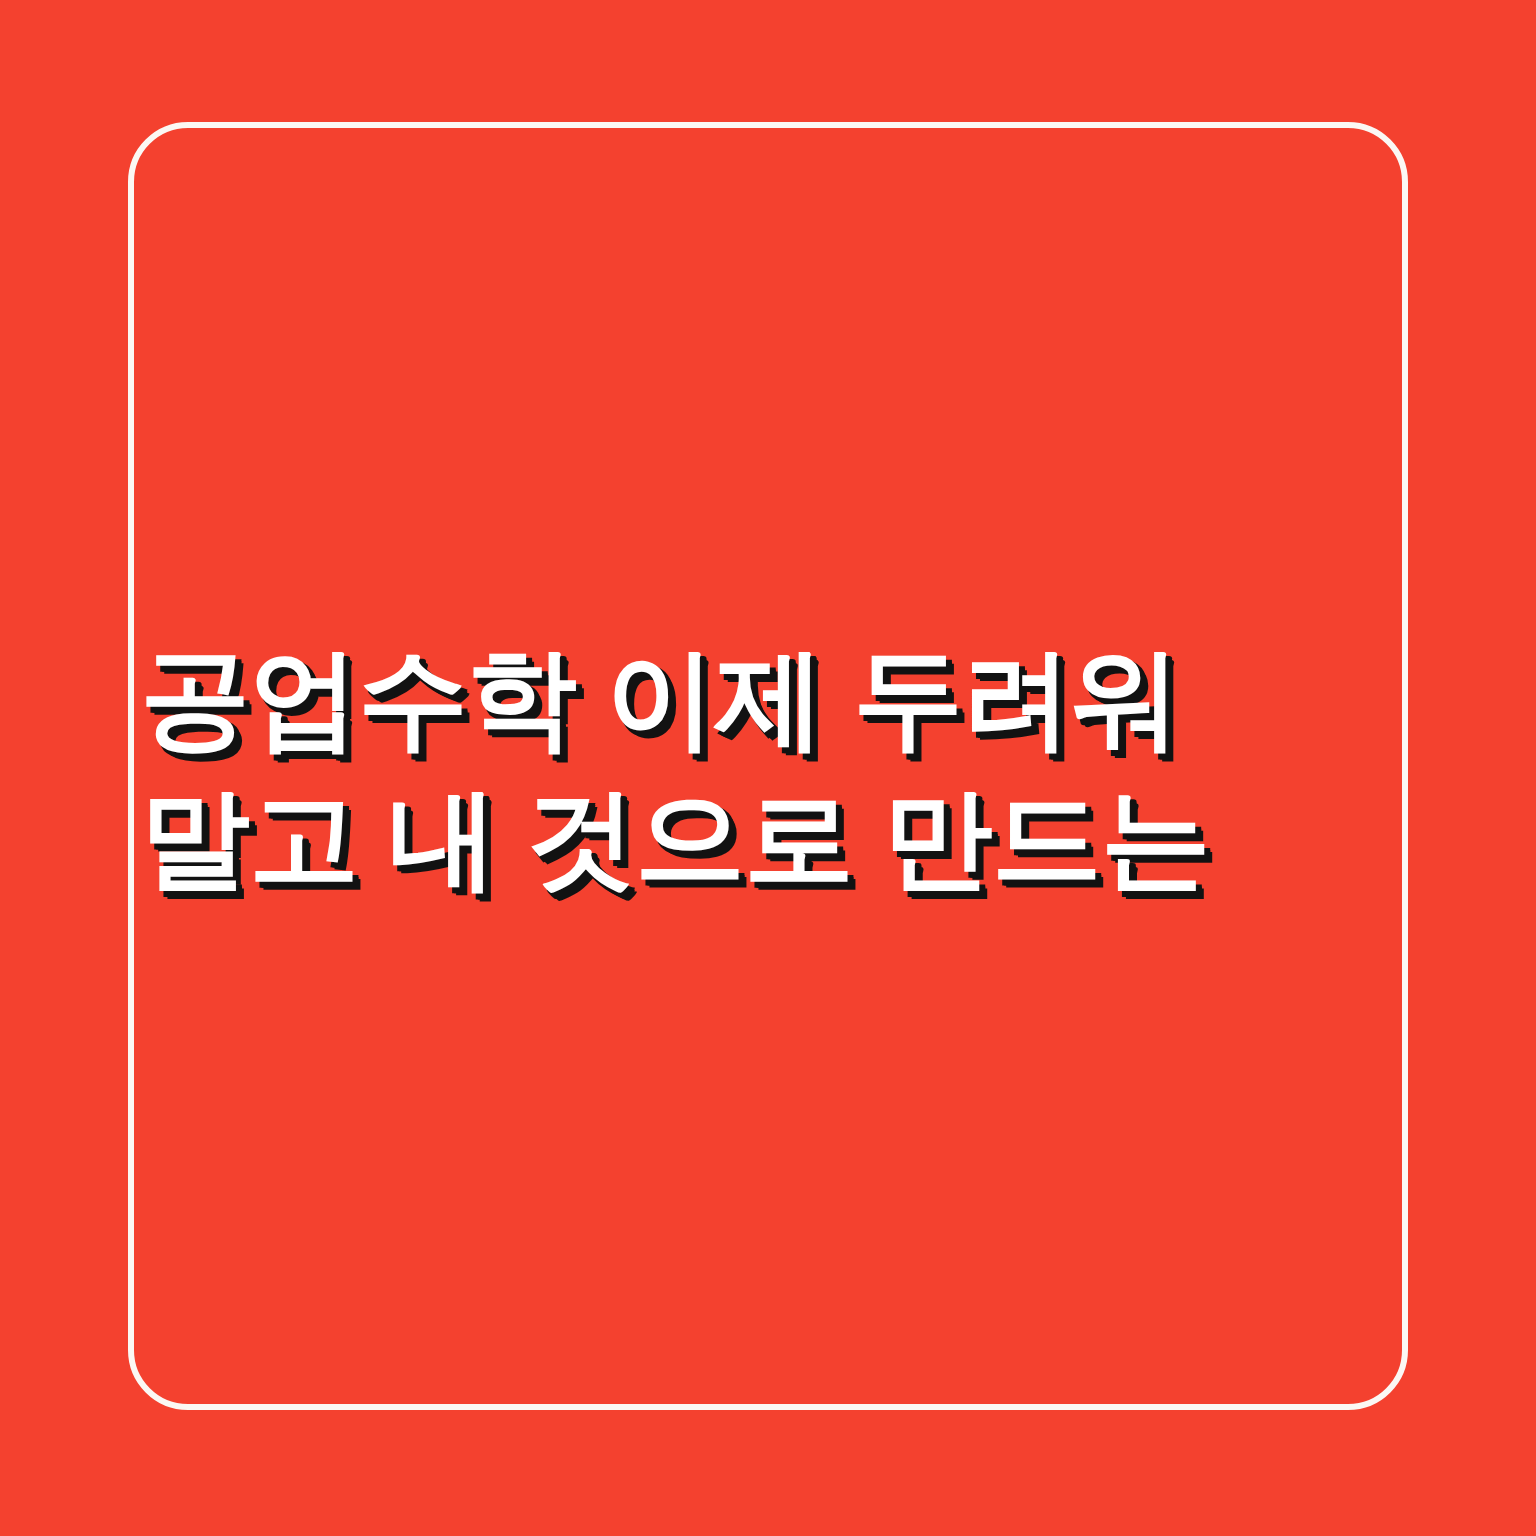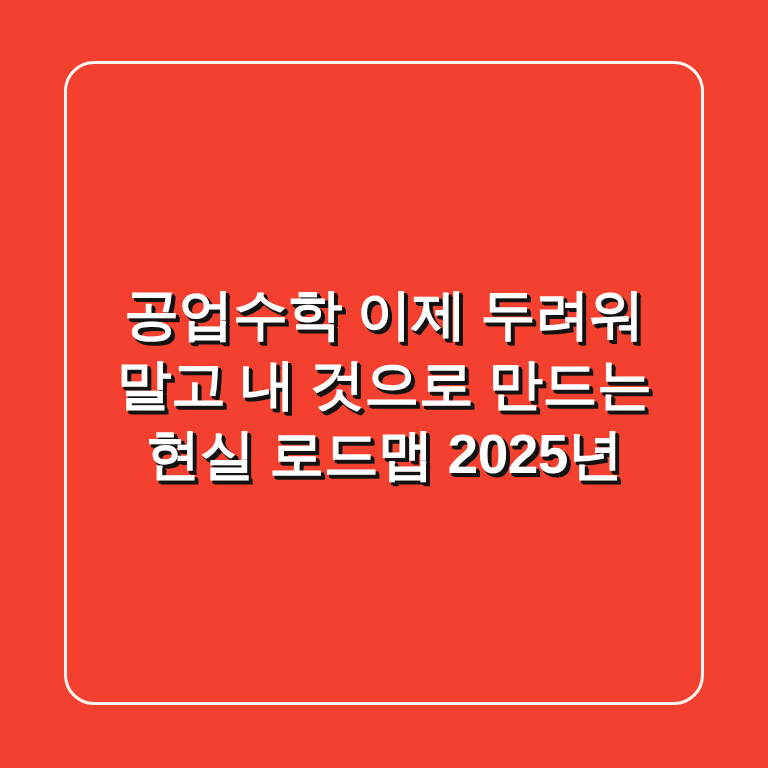--- a/index.html
+++ b/index.html
@@ -50,21 +50,21 @@
     flex-direction: column;
     align-items: center;
     justify-content: center;
     box-sizing: border-box;
     padding: 0 70px;
   }
 
   .headline {
     margin: 0;
     width: 100%;
-    text-align: center;
+    text-align: left;
     color: #ffffff;
     font-size: 55px;
     line-height: 70px;
     font-weight: 700;
     letter-spacing: -0.5px;
     word-break: keep-all;
     text-shadow:
        4px 4px 0 #121212,
        3px 3px 0 #121212,
        2px 3px 0 #121212,
@@ -82,17 +82,16 @@
 <div id="thumbnail-card">
 
   <div class="bg-fill"></div>
 
   <div class="border-frame"></div>
 
   <div class="headline-block">
     <h1 class="headline">
       <span class="headline-line">공업수학 이제 두려워</span>
       <span class="headline-line">말고 내 것으로 만드는</span>
-      <span class="headline-line">현실 로드맵 2025년</span>
     </h1>
   </div>
 
 </div>
 
 </body></html>

